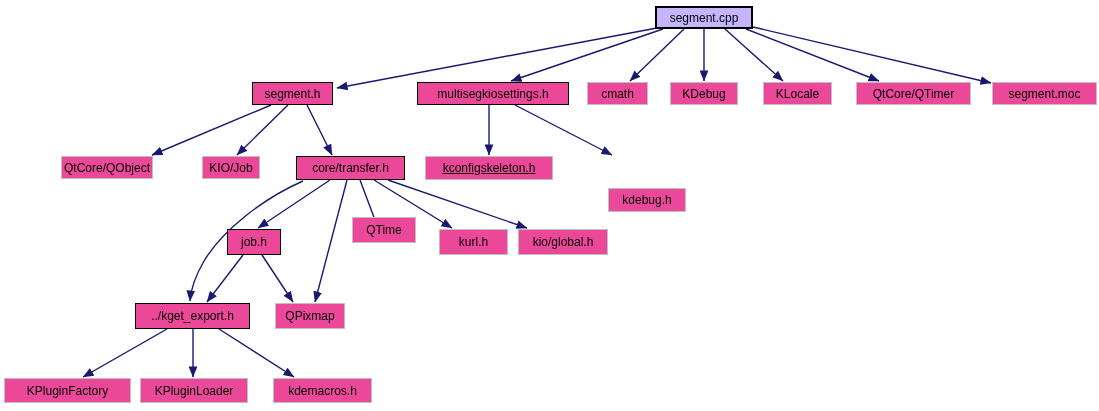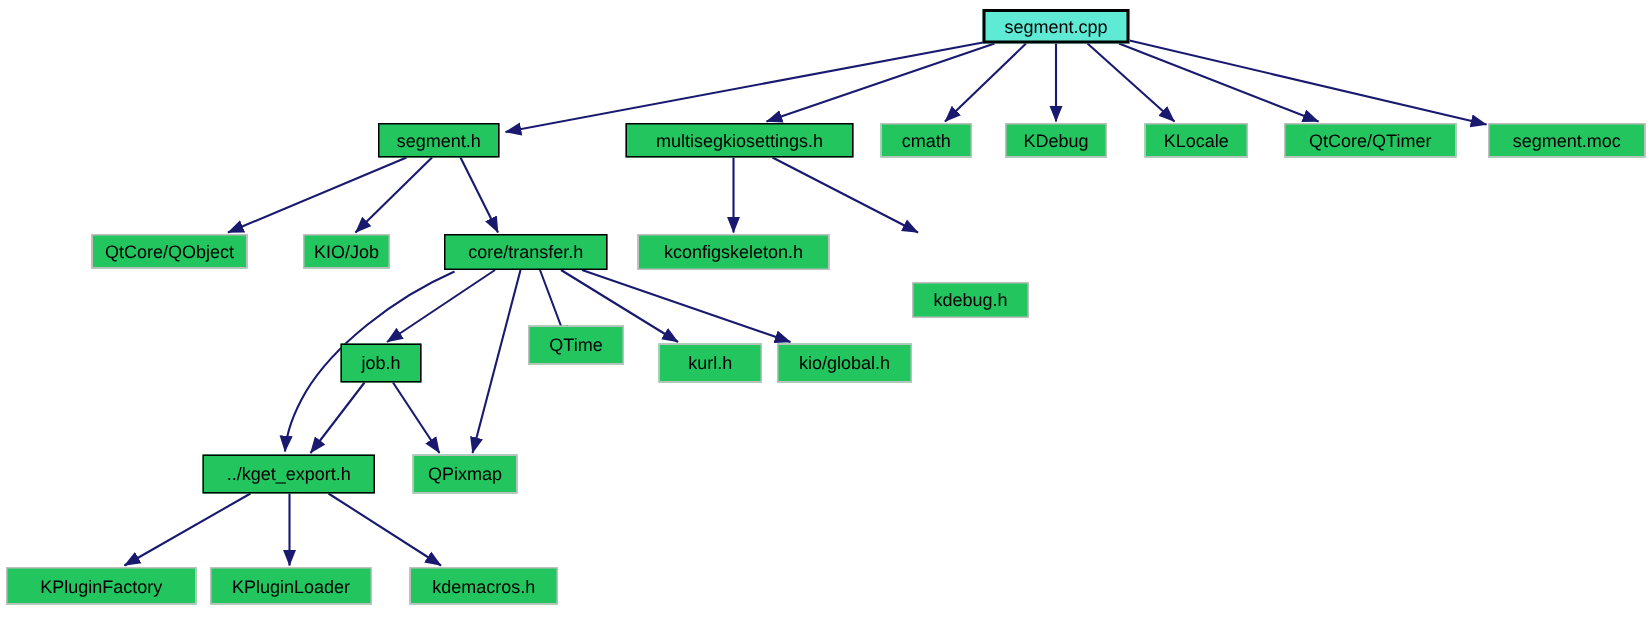--- a/index.html
+++ b/index.html
@@ -18,21 +18,21 @@
   }
   .node {
     position: absolute;
     box-sizing: border-box;
     display: flex;
     align-items: center;
     justify-content: center;
     white-space: nowrap;
     font-size: 12px;
     color: #000000;
-    background: #22c55e;
+    background: #ec4899;
     border: 1px solid #bfbfbf;
     cursor: default;
   }
   .node.linked { border: 1px solid #000000; cursor: pointer; }
   .node.current { background: #bfbfbf; border: 2px solid #000000; }
   .edge { fill: none; stroke-width: 1.4px; }
 </style>
 </head>
 <body>
 
@@ -63,32 +63,32 @@
         <path d="M347,180 L315,302" class="edge" stroke="#191970" marker-end="url(#arrow)"></path>
         <path d="M303,181 C262,199 222,231 204,261 C197,273 191,287 190,301" class="edge" stroke="#191970" marker-end="url(#arrow)"></path>
         <path d="M243,255 L207,302" class="edge" stroke="#191970" marker-end="url(#arrow)"></path>
         <path d="M262,255 L293,302" class="edge" stroke="#191970" marker-end="url(#arrow)"></path>
         <path d="M167,329 L83,377" class="edge" stroke="#191970" marker-end="url(#arrow)"></path>
         <path d="M193,329 L193,377" class="edge" stroke="#191970" marker-end="url(#arrow)"></path>
         <path d="M219,329 L294,377" class="edge" stroke="#191970" marker-end="url(#arrow)"></path>
       </g>
   </svg>
   <div>
-      <div class="node current" style="left: 655px; top: 6px; width: 98px; height: 23px; color: rgb(0, 0, 0); background: #5eead4;">segment.cpp</div>
+      <div class="node current" style="left: 655px; top: 6px; width: 98px; height: 23px; color: rgb(0, 0, 0); background: #c4b5fd;">segment.cpp</div>
       <div class="node linked" style="left: 252px; top: 82px; width: 81px; height: 23px; color: rgb(0, 0, 0);">segment.h</div>
       <div class="node linked" style="left: 417px; top: 82px; width: 152px; height: 23px; color: rgb(0, 0, 0);">multisegkiosettings.h</div>
       <div class="node" style="left: 587px; top: 82px; width: 61px; height: 23px; color: rgb(0, 0, 0);">cmath</div>
       <div class="node" style="left: 670px; top: 82px; width: 68px; height: 23px; color: rgb(0, 0, 0);">KDebug</div>
       <div class="node" style="left: 763px; top: 82px; width: 69px; height: 23px; color: rgb(0, 0, 0);">KLocale</div>
       <div class="node" style="left: 856px; top: 82px; width: 115px; height: 23px; color: rgb(0, 0, 0);">QtCore/QTimer</div>
       <div class="node" style="left: 992px; top: 82px; width: 105px; height: 23px; color: rgb(0, 0, 0);">segment.moc</div>
-      <div class="node" style="left: 61px; top: 156px; width: 104px; height: 23px; color: rgb(0, 0, 0);">QtCore/QObject</div>
+      <div class="node" style="left: 61px; top: 156px; width: 92px; height: 23px; color: rgb(0, 0, 0);">QtCore/QObject</div>
       <div class="node" style="left: 202px; top: 156px; width: 58px; height: 23px; color: rgb(0, 0, 0);">KIO/Job</div>
       <div class="node linked" style="left: 296px; top: 156px; width: 109px; height: 24px; color: rgb(0, 0, 0);">core/transfer.h</div>
-      <div class="node" style="left: 425px; top: 156px; width: 128px; height: 24px; color: rgb(0, 0, 0);">kconfigskeleton.h</div>
+      <div class="node" style="left: 425px; top: 156px; width: 128px; height: 24px; color: rgb(0, 0, 0); text-decoration: underline;">kconfigskeleton.h</div>
       <div class="node" style="left: 608px; top: 156px; width: 78px; height: 24px; color: rgb(0, 0, 0); margin-top: 32px;">kdebug.h</div>
       <div class="node linked" style="left: 227px; top: 229px; width: 54px; height: 26px; color: rgb(0, 0, 0);">job.h</div>
       <div class="node" style="left: 352px; top: 217px; width: 64px; height: 26px; color: rgb(0, 0, 0);">QTime</div>
       <div class="node" style="left: 439px; top: 229px; width: 69px; height: 26px; color: rgb(0, 0, 0);">kurl.h</div>
       <div class="node" style="left: 518px; top: 229px; width: 90px; height: 26px; color: rgb(0, 0, 0);">kio/global.h</div>
       <div class="node linked" style="left: 135px; top: 303px; width: 115px; height: 26px; color: rgb(0, 0, 0);">../kget_export.h</div>
       <div class="node" style="left: 275px; top: 303px; width: 70px; height: 26px; color: rgb(0, 0, 0);">QPixmap</div>
       <div class="node" style="left: 4px; top: 378px; width: 127px; height: 25px; color: rgb(0, 0, 0);">KPluginFactory</div>
       <div class="node" style="left: 140px; top: 378px; width: 108px; height: 25px; color: rgb(0, 0, 0);">KPluginLoader</div>
       <div class="node" style="left: 273px; top: 378px; width: 99px; height: 25px; color: rgb(0, 0, 0);">kdemacros.h</div>

